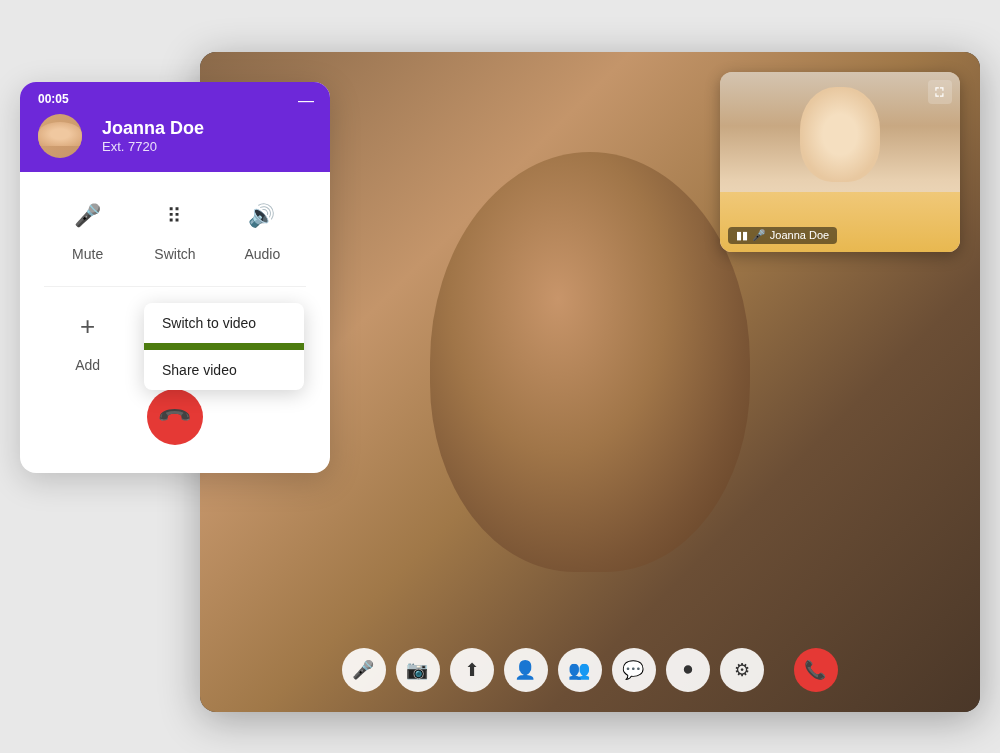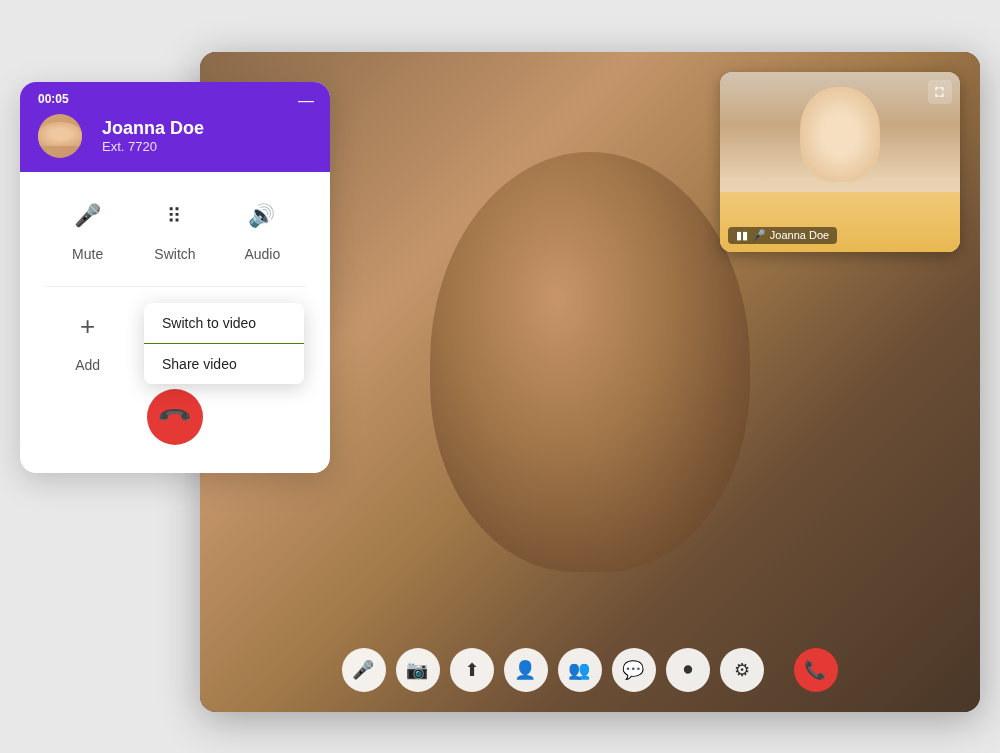--- a/index.html
+++ b/index.html
@@ -317,21 +317,21 @@
       min-width: 160px;
       z-index: 20;
       overflow: hidden;
     }
 
     .dropdown-item {
       padding: 12px 18px;
       font-size: 14px;
       color: #222;
       cursor: pointer;
-      border-bottom: 1px solid #4d7c0f;
+      border-bottom: 7px solid #4d7c0f;
     }
 
     .dropdown-item:last-child {
       border-bottom: none;
     }
 
     
     .panel-divider {
       height: 1px;
       background: #f0f0f0;

